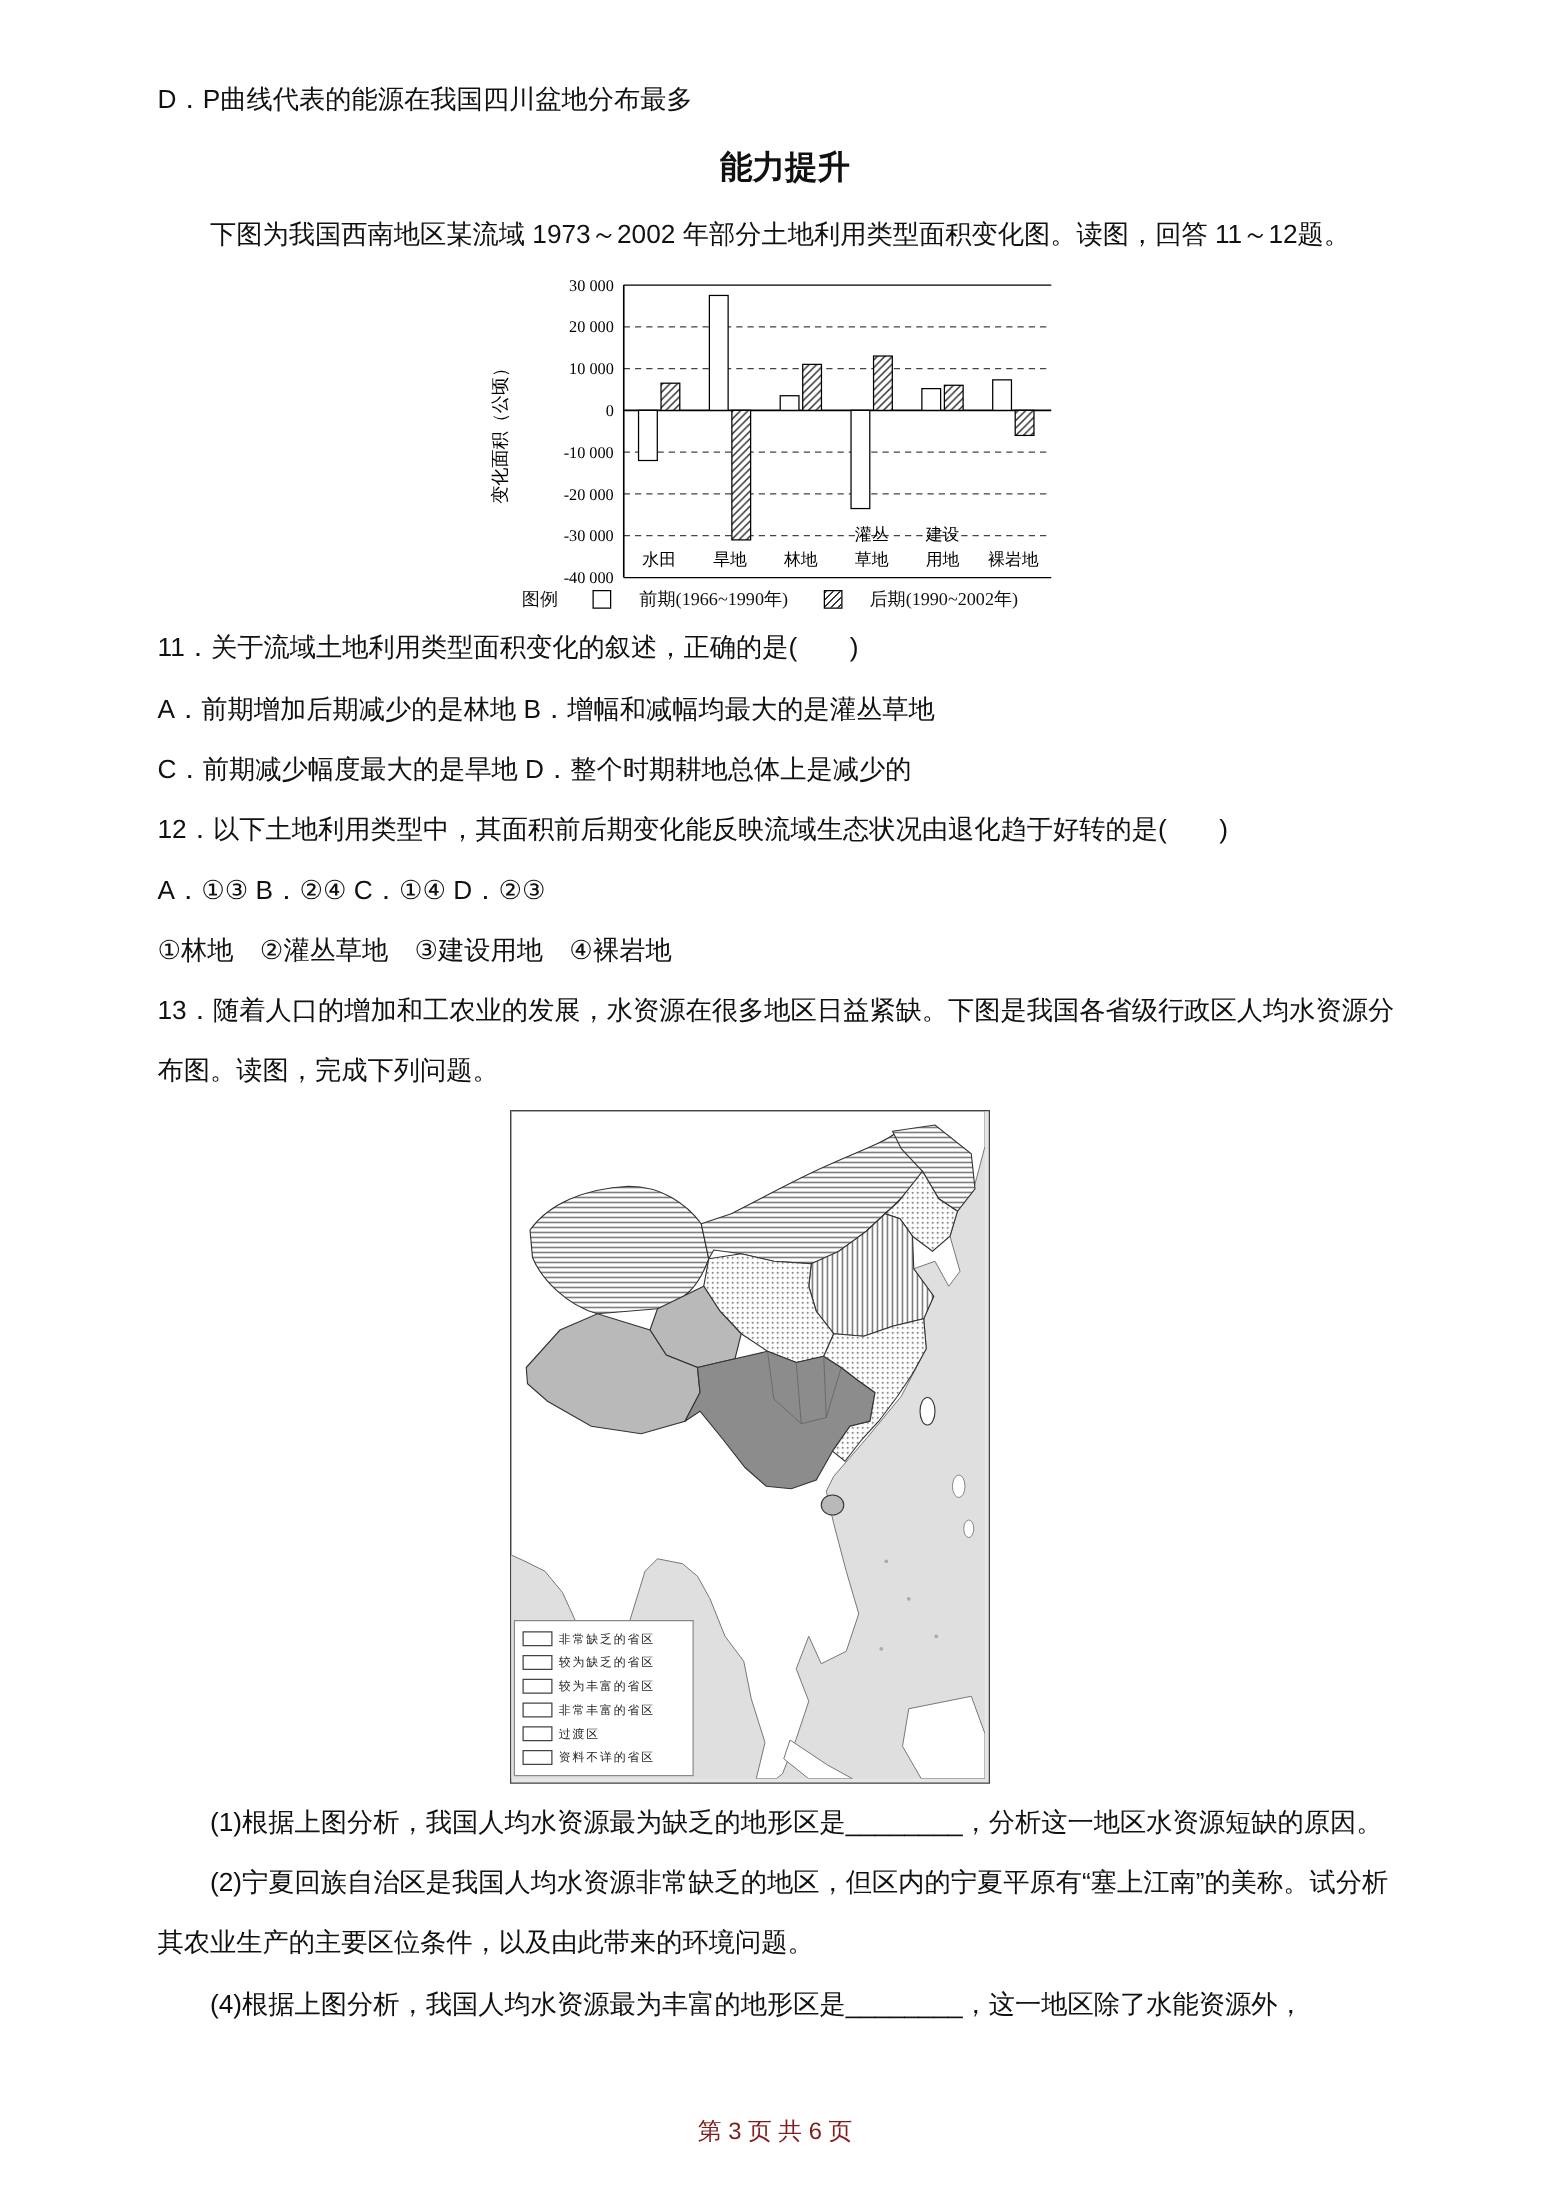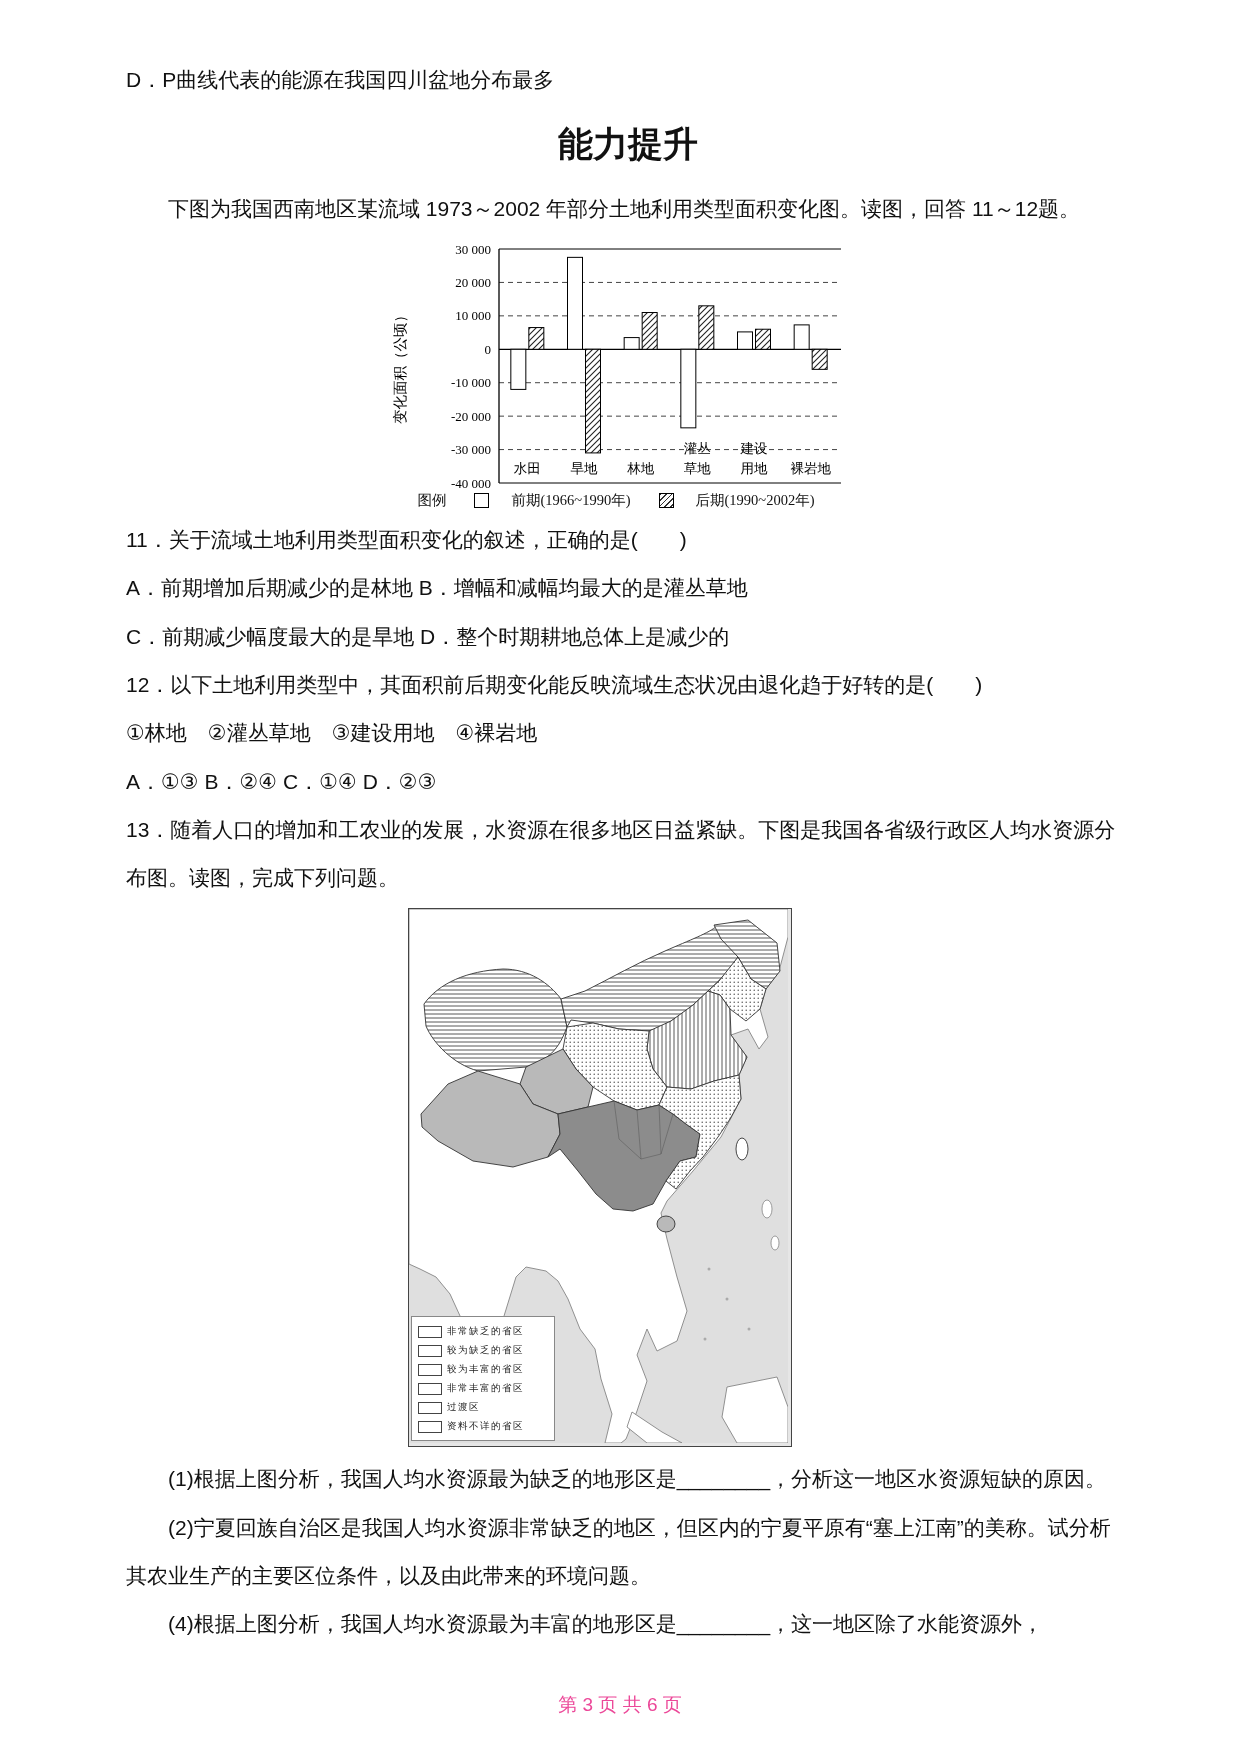--- a/index.html
+++ b/index.html
@@ -1,20 +1,20 @@
 <!DOCTYPE html>
 <html><head>
 <meta charset="utf-8">
 <style>
   html,body{margin:0;padding:0;background:#fff;}
   .page{position:relative;width:1240px;height:1754px;background:#ffffff;overflow:hidden;
         font-family:"Liberation Sans","DejaVu Sans",sans-serif;color:#111;}
   .doc{padding:56px 110px 0 126px;font-size:21px;}
   .doc p{margin:0;line-height:2.3;}
-  .sec-title{font-size:35px;font-weight:bold;text-align:center;margin:6px 0 2px 0;line-height:1.7;}
+  .sec-title{font-size:26px;font-weight:bold;text-align:center;margin:6px 0 2px 0;line-height:1.7;}
   .indent{text-indent:2em;}
   
   .chart-wrap{margin:4px 0 6px 255px;width:470px;}
   .chart-wrap svg{display:block;}
   .chart-svg text{font-family:"Liberation Serif","DejaVu Serif",serif;fill:#000;}
   .chart-legend{display:flex;align-items:center;justify-content:center;gap:20px;
                 font-family:"Liberation Serif","DejaVu Serif",serif;font-size:14.5px;margin-top:2px;}
   .sw{display:inline-block;width:13px;height:13px;border:1px solid #000;background:#fff;margin:0 2px 0 8px;}
   .sw-hatch{background-image:repeating-linear-gradient(135deg,#333 0,#333 1px,#fff 1px,#fff 4px);}
   
@@ -25,21 +25,21 @@
   .map-legend .row{display:flex;align-items:center;height:19px;}
   .map-legend .msw{width:22px;height:10px;border:1px solid #444;background:#fff;margin-right:5px;flex:0 0 auto;}
   .map-legend .lbl{font-family:"Liberation Serif","DejaVu Serif",serif;font-size:9.5px;letter-spacing:1.5px;color:#222;white-space:nowrap;}
   .p-vlines{background-image:repeating-linear-gradient(90deg,#444 0,#444 1px,#fff 1px,#fff 3.5px);}
   .p-hlines{background-image:repeating-linear-gradient(180deg,#444 0,#444 1px,#fff 1px,#fff 3.5px);}
   .p-dark{background:#8c8c8c;}
   .p-mid{background:#b9b9b9;}
   .p-dots{background-image:radial-gradient(circle,#444 0.7px,rgba(0,0,0,0) 0.8px);background-size:3.5px 3.5px;background-color:#fff;}
   .p-white{background:#fff;}
   
-  .footer{position:absolute;left:0;right:0;top:1692px;text-align:center;font-size:19px;color:#ec4899;}
+  .footer{position:absolute;left:0;right:0;top:1692px;text-align:center;font-size:19px;color:#7f1d1d;}
 </style>
 </head>
 <body>
 
 <div class="page">
   <div class="doc">
 
     <p>D．P曲线代表的能源在我国四川盆地分布最多</p>
 
     <p class="sec-title">能力提升</p>
@@ -100,22 +100,22 @@
         <span class="sw sw-hatch"></span>
         <span>后期(1990~2002年)</span>
       </div>
     </div>
 
     <p>11．关于流域土地利用类型面积变化的叙述，正确的是(　　)</p>
     <p>A．前期增加后期减少的是林地 B．增幅和减幅均最大的是灌丛草地</p>
     <p>C．前期减少幅度最大的是旱地 D．整个时期耕地总体上是减少的</p>
 
     <p>12．以下土地利用类型中，其面积前后期变化能反映流域生态状况由退化趋于好转的是(　　)</p>
+    <p>A．①③  B．②④  C．①④  D．②③</p>
     <p>①林地　②灌丛草地　③建设用地　④裸岩地</p>
-    <p>A．①③  B．②④  C．①④  D．②③</p>
 
     <p>13．随着人口的增加和工农业的发展，水资源在很多地区日益紧缺。下图是我国各省级行政区人均水资源分布图。读图，完成下列问题。</p>
 
     <div class="map-wrap">
       <svg width="379" height="534" viewBox="0 0 379 534">
         <defs>
           <pattern id="mHl" patternUnits="userSpaceOnUse" width="4" height="4">
             <rect width="4" height="4" fill="#fff"></rect>
             <line x1="0" y1="1" x2="4" y2="1" stroke="#444" stroke-width="0.9"></line>
           </pattern>

